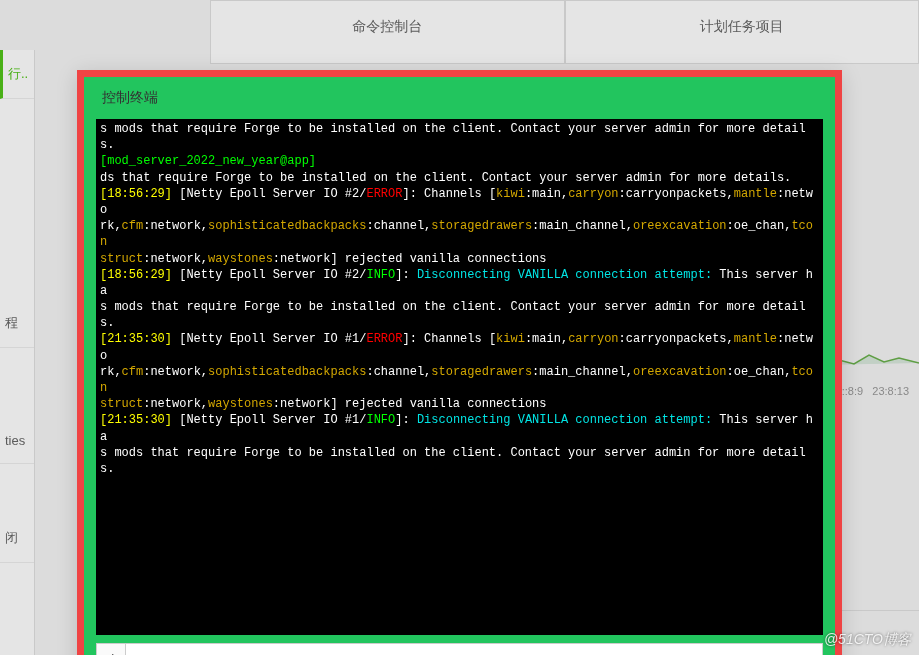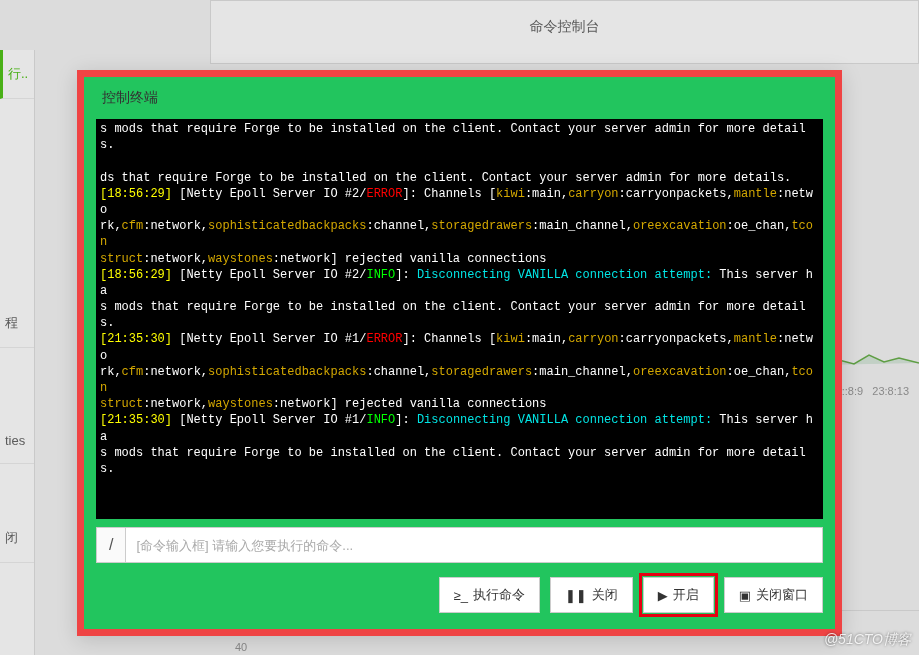--- a/index.html
+++ b/index.html
@@ -12,21 +12,21 @@
     .bg-item.green { color: #52c41a; border-left: 3px solid #52c41a; }
     .bg-chart { position: absolute; right: 0; top: 320px; width: 100px; height: 60px; }
     .bg-time { position: absolute; right: 10px; top: 385px; font-size: 11px; color: #999; }
     .bg-bottom { position: absolute; left: 210px; right: 0; bottom: 15px; height: 30px; border-top: 1px solid #e0e0e0; }
     .bg-40 { position: absolute; left: 235px; bottom: 2px; font-size: 11px; color: #999; }
     
     .modal-overlay { position: absolute; inset: 0; background: rgba(0,0,0,0.1); display: flex; align-items: flex-start; justify-content: center; padding-top: 70px; }
     .modal { width: 765px; background: #22c55e; border: 7px solid #ef4444; box-shadow: 0 4px 20px rgba(0,0,0,0.15); }
     .modal-header { padding: 12px 18px; font-size: 14px; color: #333; }
     
-    .terminal { margin: 0 12px; background: #000; color: #fff; font-family: "Consolas", "Courier New", monospace; font-size: 12px; line-height: 1.35; padding: 2px 4px; height: 400px; overflow: hidden; word-break: break-all; }
+    .terminal { margin: 0 12px; background: #000; color: #fff; font-family: "Consolas", "Courier New", monospace; font-size: 12px; line-height: 1.35; padding: 2px 4px; height: 516px; overflow: hidden; word-break: break-all; }
     .t-white { color: #fff; }
     .t-green { color: #00ff00; }
     .t-yellow { color: #ffff00; }
     .t-red { color: #ff0000; }
     .t-cyan { color: #00e5e5; }
     .t-gold { color: #d4a800; }
     
     .cmd-row { margin: 8px 12px 0; display: flex; border: 1px solid #ccc; }
     .cmd-prefix { padding: 8px 12px; color: #555; border-right: 1px solid #ccc; background: #fafafa; }
     .cmd-input { flex: 1; border: none; padding: 8px 10px; font-size: 13px; outline: none; }
@@ -38,20 +38,21 @@
     .icon { display: inline-block; }
     
     .watermark { position: absolute; right: 8px; bottom: 6px; color: rgba(255,255,255,0.85); font-size: 14px; font-style: italic; text-shadow: 0 0 3px rgba(0,0,0,0.6); }
   </style>
 </head>
 <body>
 
 <div class="bg-tabs">
   <div class="bg-tab" style="flex:0 0 210px;border:none;background:#f5f5f5"></div>
   <div class="bg-tab">命令控制台</div>
+  <div class="bg-tab">计划任务项目</div>
 </div>
 <div class="bg-left">
   <div class="bg-item green">行..</div>
   <div style="height:200px"></div>
   <div class="bg-item">程</div>
   <div style="height:70px"></div>
   <div class="bg-item">ties</div>
   <div style="height:50px"></div>
   <div class="bg-item">闭</div>
 </div>
@@ -61,21 +62,21 @@
 <div class="bg-time"><span>::8:9</span>&nbsp;&nbsp;&nbsp;<span>23:8:13</span></div>
 <div class="bg-bottom"></div>
 <div class="bg-40">40</div>
 
 <div class="modal-overlay">
   <div class="modal">
     <div class="modal-header">控制终端</div>
 
     <div class="terminal">
 <span class="t-white">s mods that require Forge to be installed on the client. Contact your server admin for more details.</span><br>
-<br>
+<span class="t-green">[mod_server_2022_new_year@app]</span><br>
 <span class="t-white">ds that require Forge to be installed on the client. Contact your server admin for more details.</span><br>
 <span class="t-yellow">[18:56:29]</span><span class="t-white"> [Netty Epoll Server IO #2/</span><span class="t-red">ERROR</span><span class="t-white">]: Channels [</span><span class="t-gold">kiwi</span><span class="t-white">:main,</span><span class="t-gold">carryon</span><span class="t-white">:carryonpackets,</span><span class="t-gold">mantle</span><span class="t-white">:netwo</span><br><span class="t-white">rk,</span><span class="t-gold">cfm</span><span class="t-white">:network,</span><span class="t-gold">sophisticatedbackpacks</span><span class="t-white">:channel,</span><span class="t-gold">storagedrawers</span><span class="t-white">:main_channel,</span><span class="t-gold">oreexcavation</span><span class="t-white">:oe_chan,</span><span class="t-gold">tcon</span><br><span class="t-gold">struct</span><span class="t-white">:network,</span><span class="t-gold">waystones</span><span class="t-white">:network] rejected vanilla connections</span><br>
 <span class="t-yellow">[18:56:29]</span><span class="t-white"> [Netty Epoll Server IO #2/</span><span class="t-green">INFO</span><span class="t-white">]: </span><span class="t-cyan">Disconnecting VANILLA connection attempt:</span><span class="t-white"> This server ha</span><br><span class="t-white">s mods that require Forge to be installed on the client. Contact your server admin for more details.</span><br>
 <span class="t-yellow">[21:35:30]</span><span class="t-white"> [Netty Epoll Server IO #1/</span><span class="t-red">ERROR</span><span class="t-white">]: Channels [</span><span class="t-gold">kiwi</span><span class="t-white">:main,</span><span class="t-gold">carryon</span><span class="t-white">:carryonpackets,</span><span class="t-gold">mantle</span><span class="t-white">:netwo</span><br><span class="t-white">rk,</span><span class="t-gold">cfm</span><span class="t-white">:network,</span><span class="t-gold">sophisticatedbackpacks</span><span class="t-white">:channel,</span><span class="t-gold">storagedrawers</span><span class="t-white">:main_channel,</span><span class="t-gold">oreexcavation</span><span class="t-white">:oe_chan,</span><span class="t-gold">tcon</span><br><span class="t-gold">struct</span><span class="t-white">:network,</span><span class="t-gold">waystones</span><span class="t-white">:network] rejected vanilla connections</span><br>
 <span class="t-yellow">[21:35:30]</span><span class="t-white"> [Netty Epoll Server IO #1/</span><span class="t-green">INFO</span><span class="t-white">]: </span><span class="t-cyan">Disconnecting VANILLA connection attempt:</span><span class="t-white"> This server ha</span><br><span class="t-white">s mods that require Forge to be installed on the client. Contact your server admin for more details.</span>
     </div>
 
     <div class="cmd-row">
       <div class="cmd-prefix">/</div>
       <input class="cmd-input" placeholder="[命令输入框] 请输入您要执行的命令..." style="">

